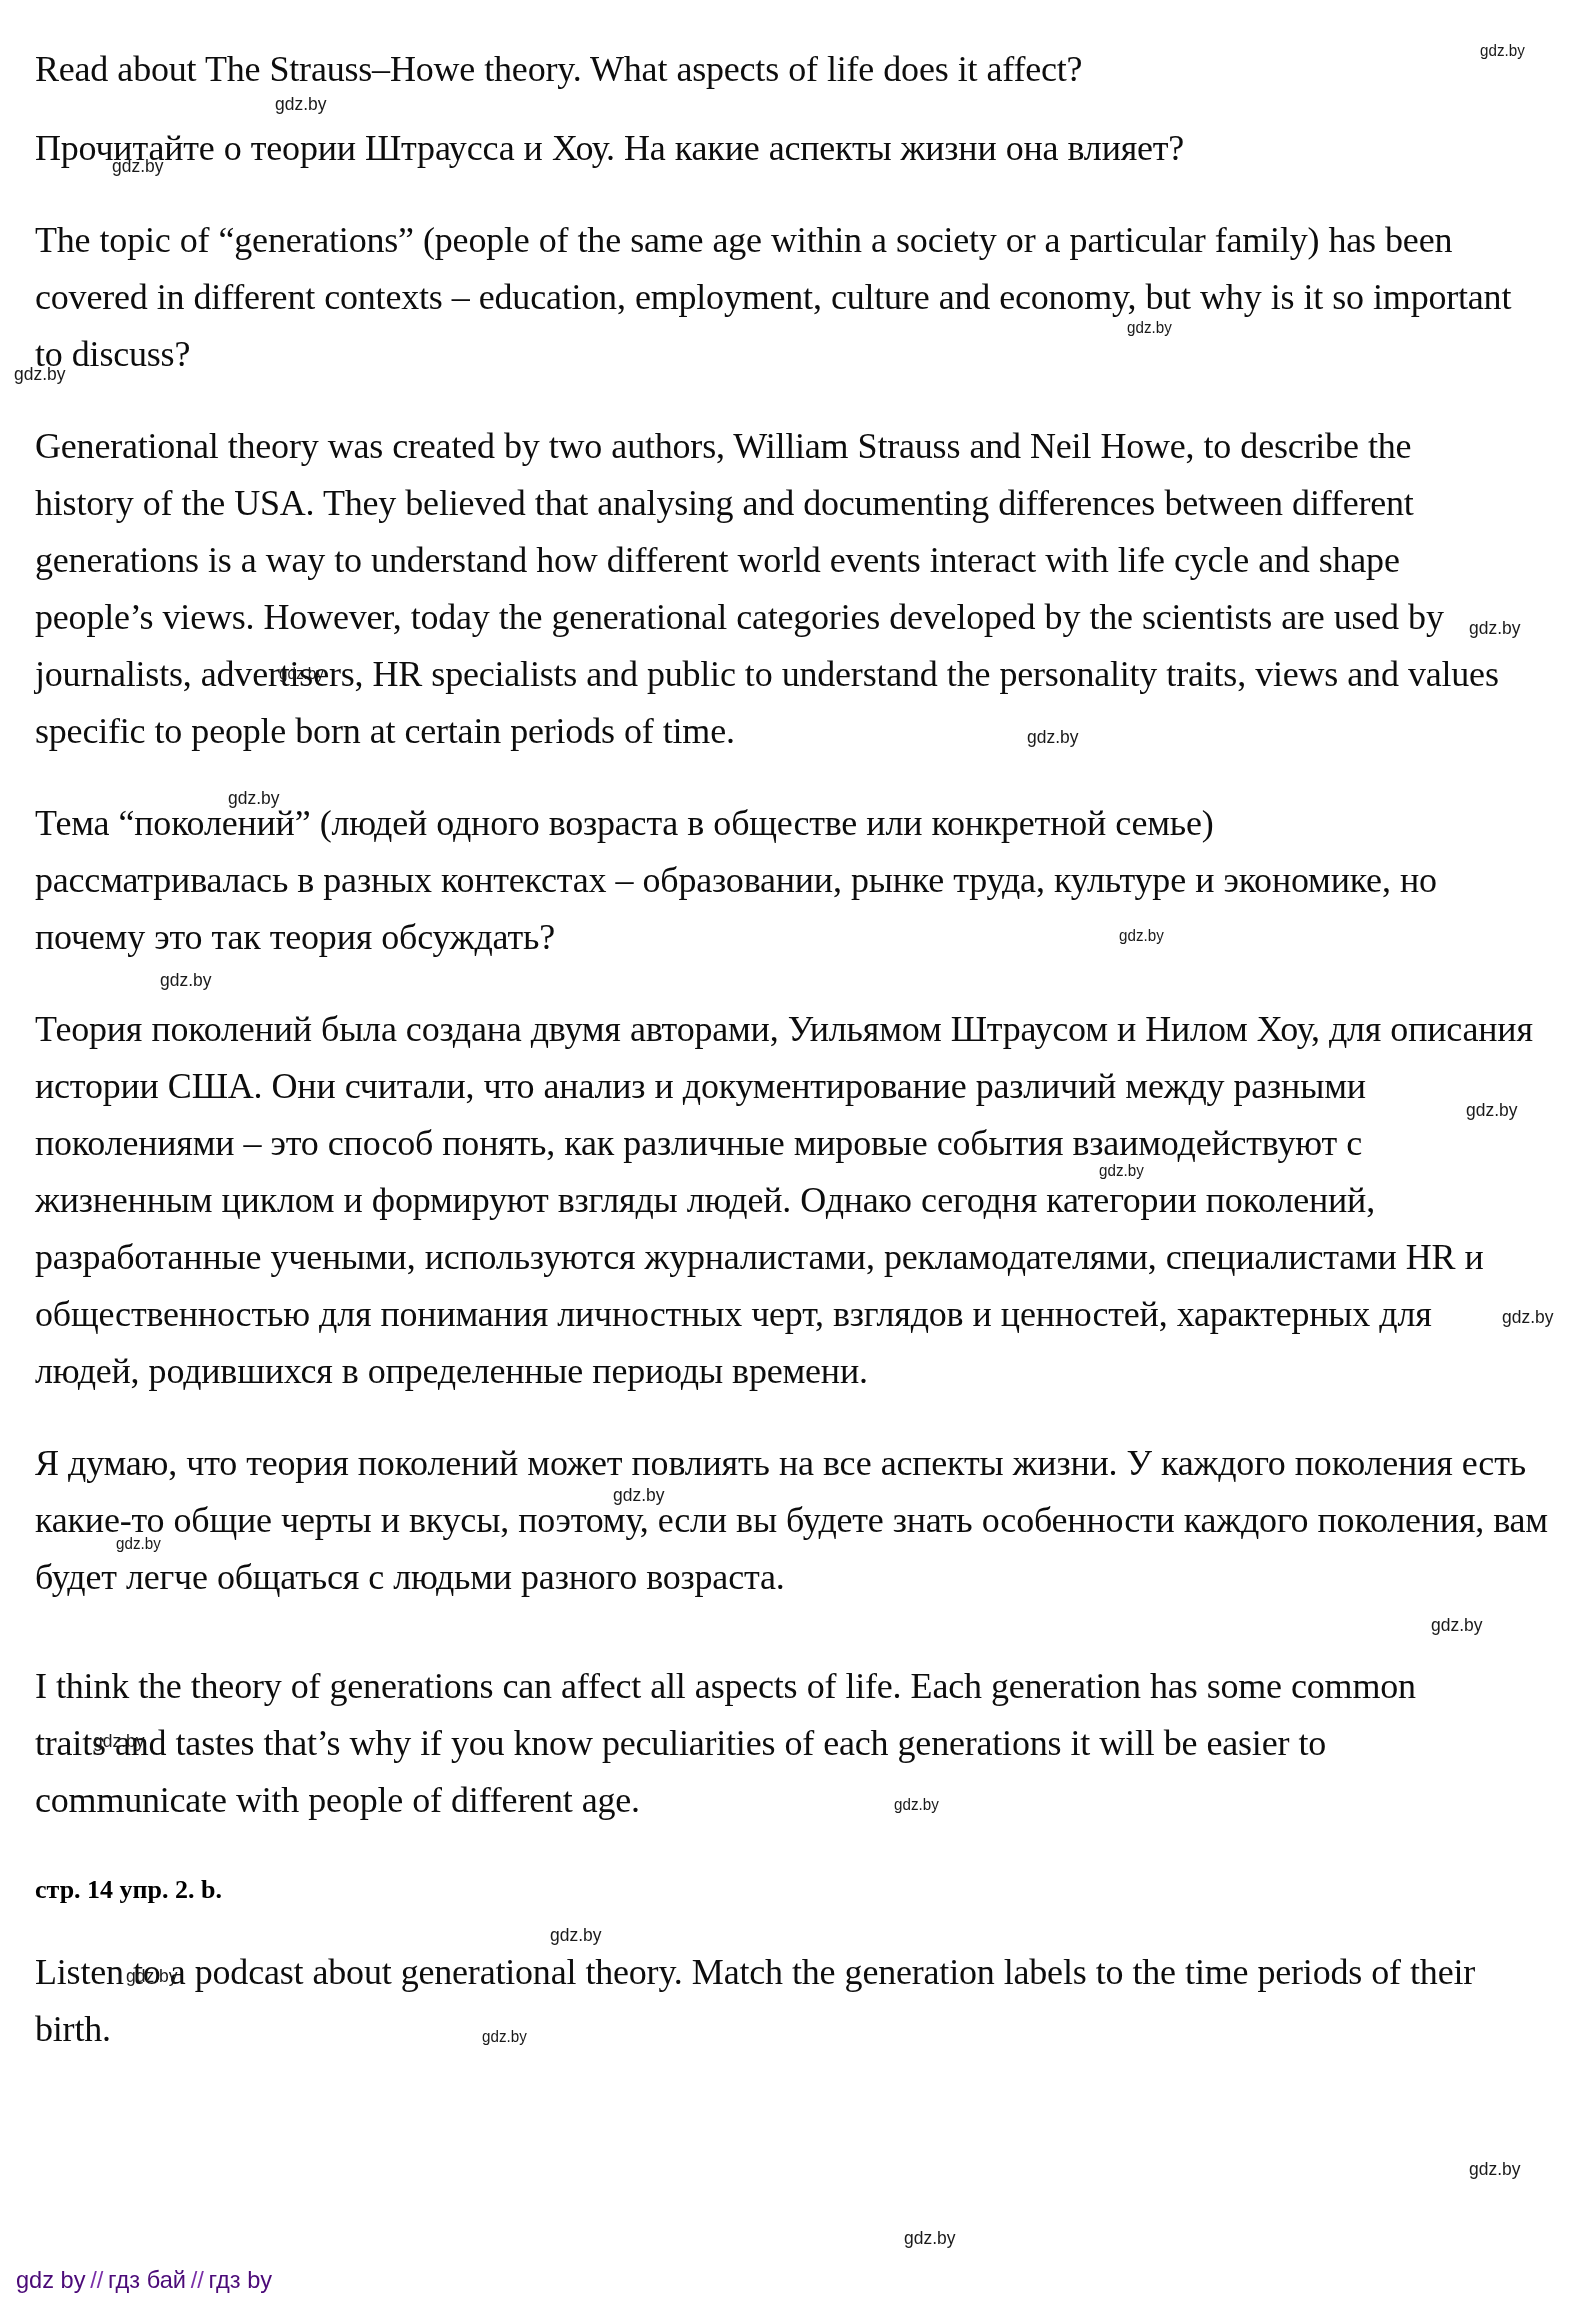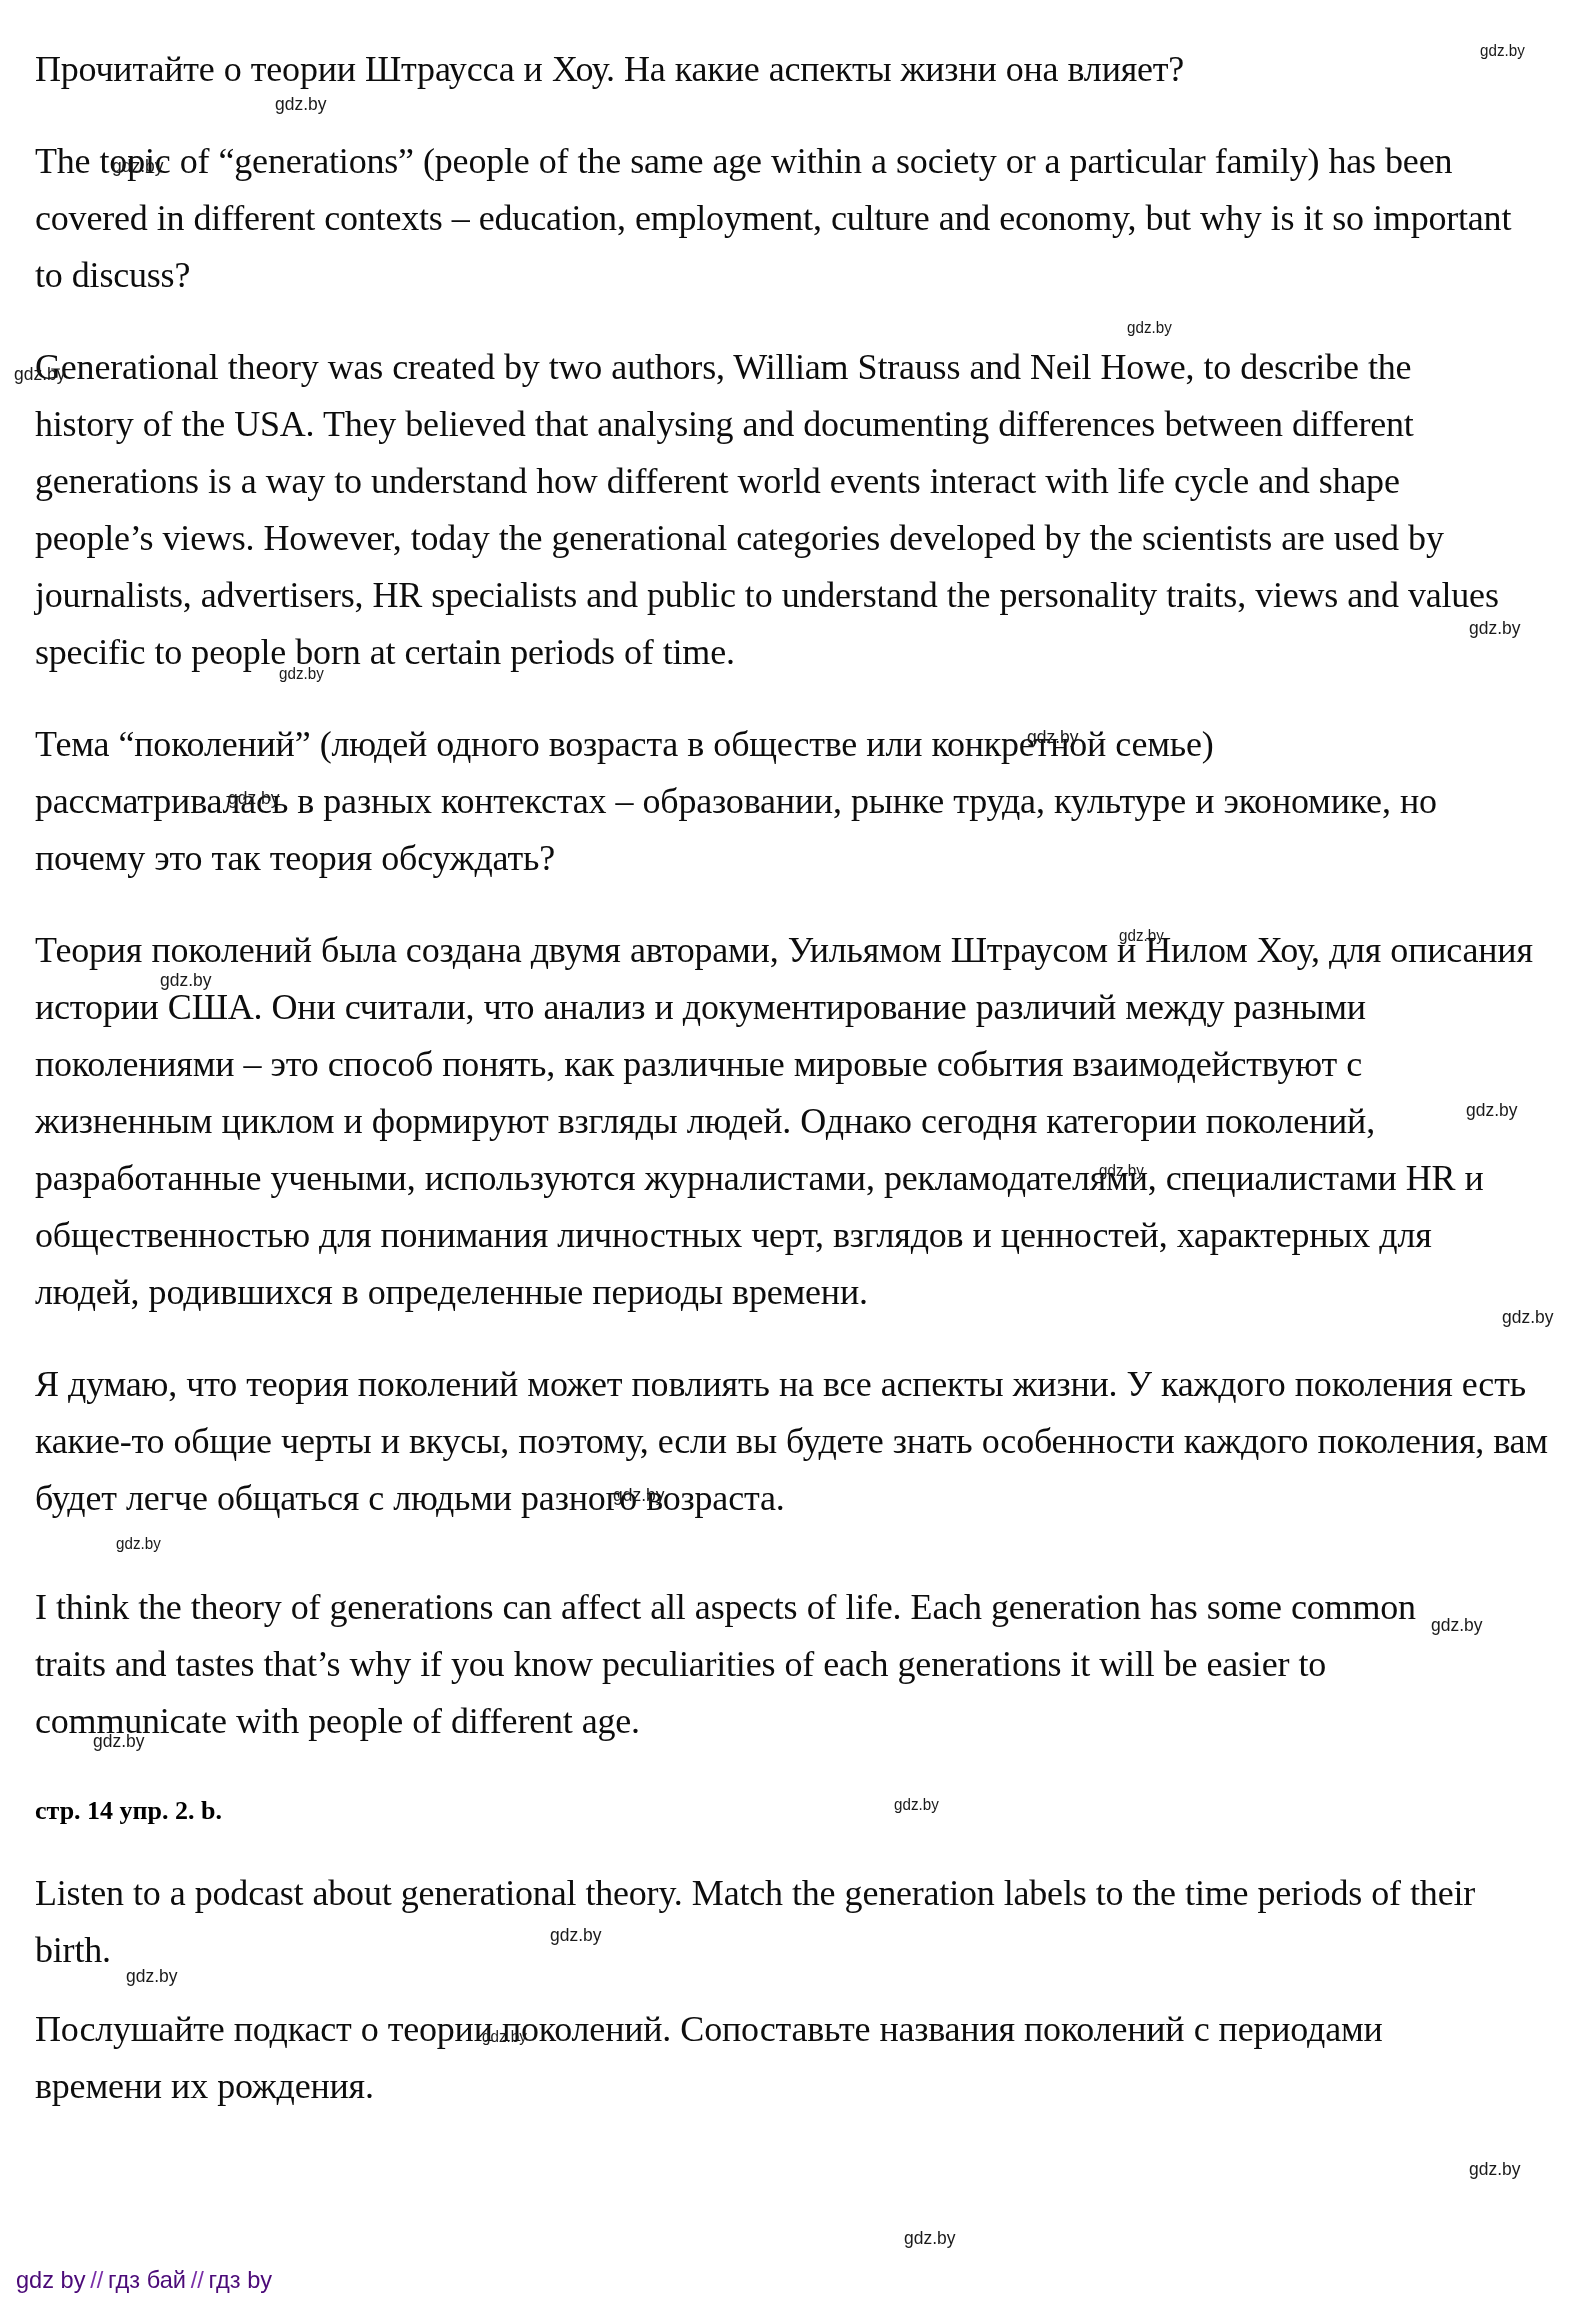--- a/index.html
+++ b/index.html
@@ -108,40 +108,40 @@
   .footer-links .sep { color: #7a2fa8; padding: 0 4.7px; }
 </style>
 </head>
 <body>
 
 <div class="page">
 
 
   <div class="content">
 
+    <p class="para narrow-1 tight">Read about The Strauss–Howe theory. What aspects of life does it affect?</p>
 
     <p class="para narrow-2 gap-lg">Прочитайте о теории Штраусса и Хоу. На какие аспекты жизни она влияет?</p>
 
     <p class="para narrow-3 gap-lg">The topic of “generations” (people of the same age within a society or a particular family) has been covered in different contexts – education, employment, culture and economy, but why is it so important to discuss?</p>
 
     <p class="para narrow-4 gap-lg">Generational theory was created by two authors, William Strauss and Neil Howe, to describe the history of the USA. They believed that analysing and documenting differences between different generations is a way to understand how different world events interact with life cycle and shape people’s views. However, today the generational categories developed by the scientists are used by journalists, advertisers, HR specialists and public to understand the personality traits, views and values specific to people born at certain periods of time.</p>
 
     <p class="para narrow-5 gap-lg">Тема “поколений” (людей одного возраста в обществе или конкретной семье) рассматривалась в разных контекстах – образовании, рынке труда, культуре и экономике, но почему это так теория обсуждать?</p>
 
     <p class="para narrow-6 gap-lg">Теория поколений была создана двумя авторами, Уильямом Штраусом и Нилом Хоу, для описания истории США. Они считали, что анализ и документирование различий между разными поколениями – это способ понять, как различные мировые события взаимодействуют с жизненным циклом и формируют взгляды людей. Однако сегодня категории поколений, разработанные учеными, используются журналистами, рекламодателями, специалистами HR и общественностью для понимания личностных черт, взглядов и ценностей, характерных для людей, родившихся в определенные периоды времени.</p>
 
     <p class="para narrow-8 gap-xl">Я думаю, что теория поколений может повлиять на все аспекты жизни. У каждого поколения есть какие-то общие черты и вкусы, поэтому, если вы будете знать особенности каждого поколения, вам будет легче общаться с людьми разного возраста.</p>
 
     <p class="para narrow-7 gap-lg">I think the theory of generations can affect all aspects of life. Each generation has some common traits and tastes that’s why if you know peculiarities of each generations it will be easier to communicate with people of different age.</p>
 
     <p class="exercise-heading">стр. 14 упр. 2. b.</p>
 
     <p class="para narrow-9 tight">Listen to a podcast about generational theory. Match the generation labels to the time periods of their birth.</p>
 
-    <p class="para narrow-10">Послушайте подкаст о теории поколений. Сопоставьте названия поколений с периодами времени их рождения.</p>
 
   </div>
 
   <div id="watermark-layer">
       <div class="wm sm" style="left: 1480px; top: 41px;">gdz.by</div>
       <div class="wm" style="left: 275px; top: 94px;">gdz.by</div>
       <div class="wm" style="left: 112px; top: 156px;">gdz.by</div>
       <div class="wm sm" style="left: 1127px; top: 318px;">gdz.by</div>
       <div class="wm" style="left: 14px; top: 364px;">gdz.by</div>
       <div class="wm" style="left: 1469px; top: 618px;">gdz.by</div>

